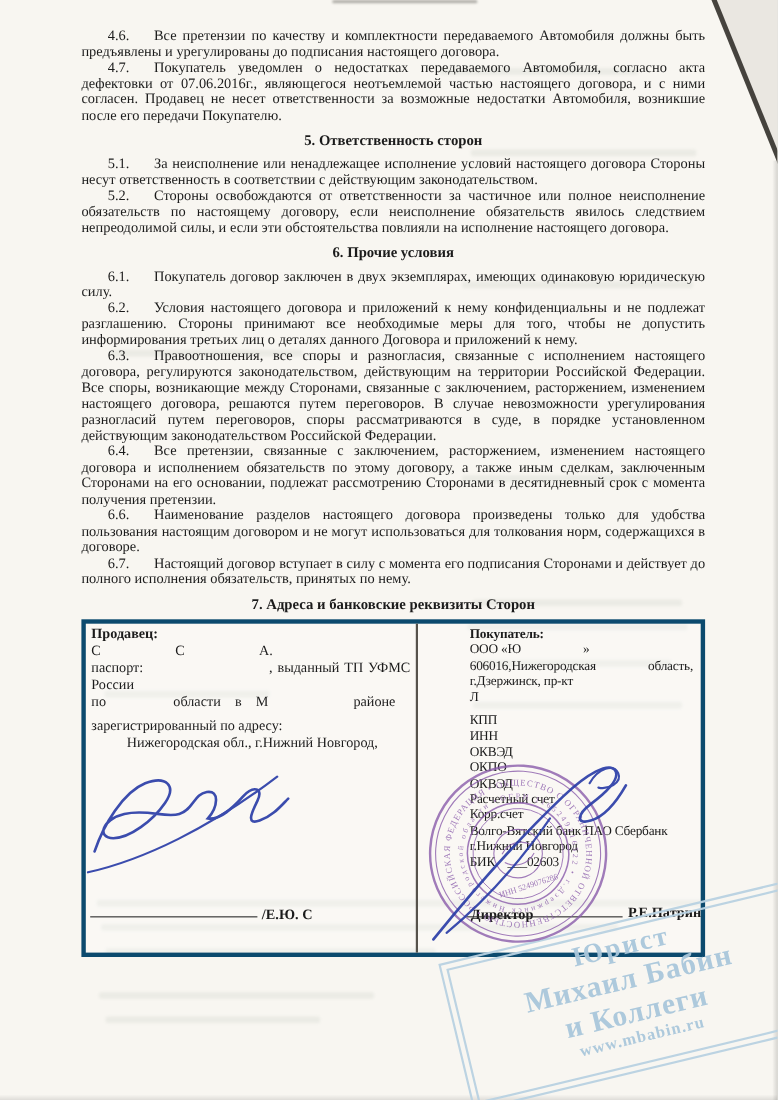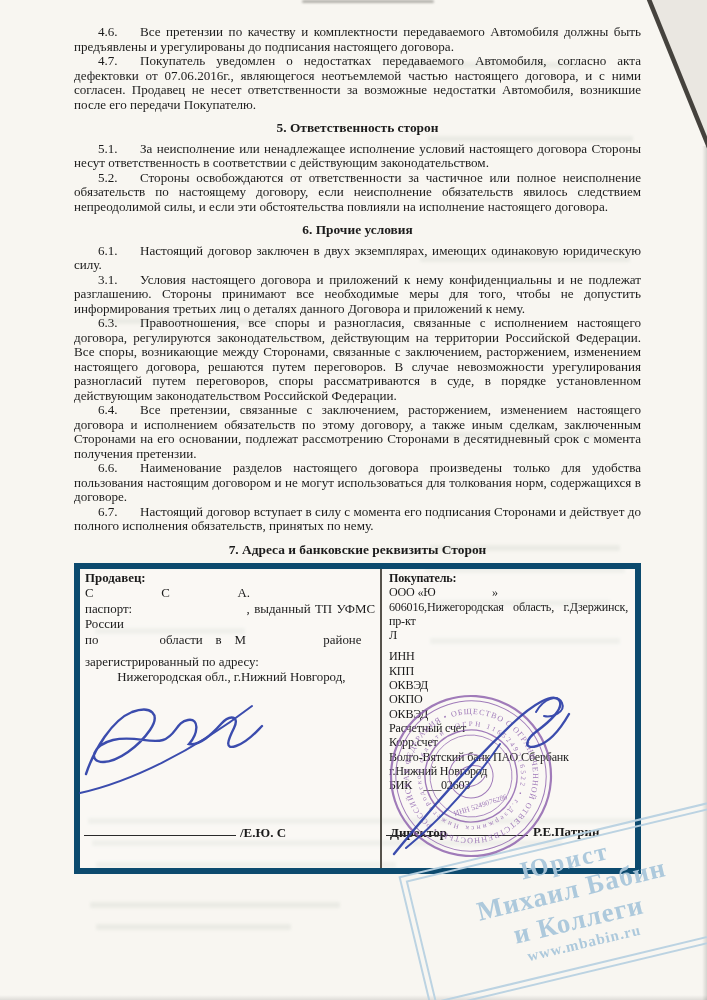--- a/index.html
+++ b/index.html
@@ -4,21 +4,21 @@
 <style>
   html,body{margin:0;padding:0;background:#cfcfcc;}
   .page{position:relative;width:707px;height:1000px;background:#f8f6f1;overflow:hidden;
         font-family:"Liberation Serif","DejaVu Serif",serif;color:#1b1b1b;}
   
   .doc{position:absolute;left:74px;top:25px;width:567px;font-size:13.1px;line-height:14.5px;text-align:justify;}
   .para{margin:0;}
   .para .num{display:inline-block;margin-left:24px;min-width:42px;}
   .heading{text-align:center;font-weight:bold;margin:9px 0 6px 0;font-size:13.4px;text-align:center;}
   
-  .req-table{display:flex;margin-top:3px;border:6px solid #0c4a6e;height:299px;background:rgba(255,255,255,0.25);}
+  .req-table{display:flex;margin-top:3px;border:4px solid #0c4a6e;height:299px;background:rgba(255,255,255,0.25);gap:40px;}
   .cell-left{width:290px;border-right:2px solid #56524b;padding:2px 5px;position:relative;
              font-size:12.9px;line-height:15.4px;}
   .cell-right{flex:1;padding:2px 7px;position:relative;font-size:12.1px;line-height:14.3px;letter-spacing:-0.2px;}
   .line{white-space:pre-wrap;min-height:1em;}
   .bold{font-weight:bold;}
   .gap{height:7px;}
   .sig-line-l{position:absolute;left:4px;bottom:32px;width:152px;border-bottom:1.7px solid #2a2a2a;}
   .sig-name-l{position:absolute;left:160px;bottom:28px;font-weight:bold;font-size:13px;letter-spacing:0;}
   .director{position:absolute;left:8px;top:221px;font-weight:bold;font-size:13px;letter-spacing:0;margin-top:36px;}
   .sig-line-r{position:absolute;left:4px;bottom:32px;width:142px;border-bottom:1.7px solid #2a2a2a;}
@@ -88,24 +88,24 @@
     <div class="para">
       <span class="num">5.1.</span><span>За неисполнение или ненадлежащее исполнение условий настоящего договора Стороны несут ответственность в соответствии с действующим законодательством.</span>
     </div>
     <div class="para">
       <span class="num">5.2.</span><span>Стороны освобождаются от ответственности за частичное или полное неисполнение обязательств по настоящему договору, если неисполнение обязательств явилось следствием непреодолимой силы, и если эти обстоятельства повлияли на исполнение настоящего договора.</span>
     </div>
 
     <div class="heading">6. Прочие условия</div>
 
     <div class="para">
-      <span class="num">6.1.</span><span>Настоящий договор заключен в двух экземплярах, имеющих одинаковую юридическую силу.</span>
+      <span class="num">6.1.</span><span>Покупатель договор заключен в двух экземплярах, имеющих одинаковую юридическую силу.</span>
     </div>
     <div class="para">
-      <span class="num">3.1.</span><span>Условия настоящего договора и приложений к нему конфиденциальны и не подлежат разглашению. Стороны принимают все необходимые меры для того, чтобы не допустить информирования третьих лиц о деталях данного Договора и приложений к нему.</span>
+      <span class="num">6.2.</span><span>Условия настоящего договора и приложений к нему конфиденциальны и не подлежат разглашению. Стороны принимают все необходимые меры для того, чтобы не допустить информирования третьих лиц о деталях данного Договора и приложений к нему.</span>
     </div>
     <div class="para">
       <span class="num">6.3.</span><span>Правоотношения, все споры и разногласия, связанные с исполнением настоящего договора, регулируются законодательством, действующим на территории Российской Федерации. Все споры, возникающие между Сторонами, связанные с заключением, расторжением, изменением настоящего договора, решаются путем переговоров. В случае невозможности урегулирования разногласий путем переговоров, споры рассматриваются в суде, в порядке установленном действующим законодательством Российской Федерации.</span>
     </div>
     <div class="para">
       <span class="num">6.4.</span><span>Все претензии, связанные с заключением, расторжением, изменением настоящего договора и исполнением обязательств по этому договору, а также иным сделкам, заключенным Сторонами на его основании, подлежат рассмотрению Сторонами в десятидневный срок с момента получения претензии.</span>
     </div>
     <div class="para">
       <span class="num">6.6.</span><span>Наименование разделов настоящего договора произведены только для удобства пользования настоящим договором и не могут использоваться для толкования норм, содержащихся в договоре.</span>
     </div>
@@ -126,22 +126,22 @@
         <div class="line">          Нижегородская обл., г.Нижний Новгород,</div>
         <div class="sig-line-l"></div>
         <div class="sig-name-l">/Е.Ю. С</div>
       </div>
       <div class="cell-right">
         <div class="line bold">Покупатель:</div>
         <div class="line">ООО «Ю                    »</div>
         <div class="line">606016,Нижегородская область, г.Дзержинск, пр-кт</div>
         <div class="line">Л</div>
         <div class="gap"></div>
+        <div class="line">КПП</div>
         <div class="line">ИНН</div>
-        <div class="line">КПП</div>
         <div class="line">ОКВЭД</div>
         <div class="line">ОКПО</div>
         <div class="line">ОКВЭД</div>
         <div class="line">Расчетный счет</div>
         <div class="line">Корр.счет</div>
         <div class="line">Волго-Вятский банк ПАО Сбербанк</div>
         <div class="line">г.Нижний Новгород</div>
         <div class="line">БИК    ___02603</div>
         <div class="director">Директор</div>
         <div class="sig-line-r"></div>

